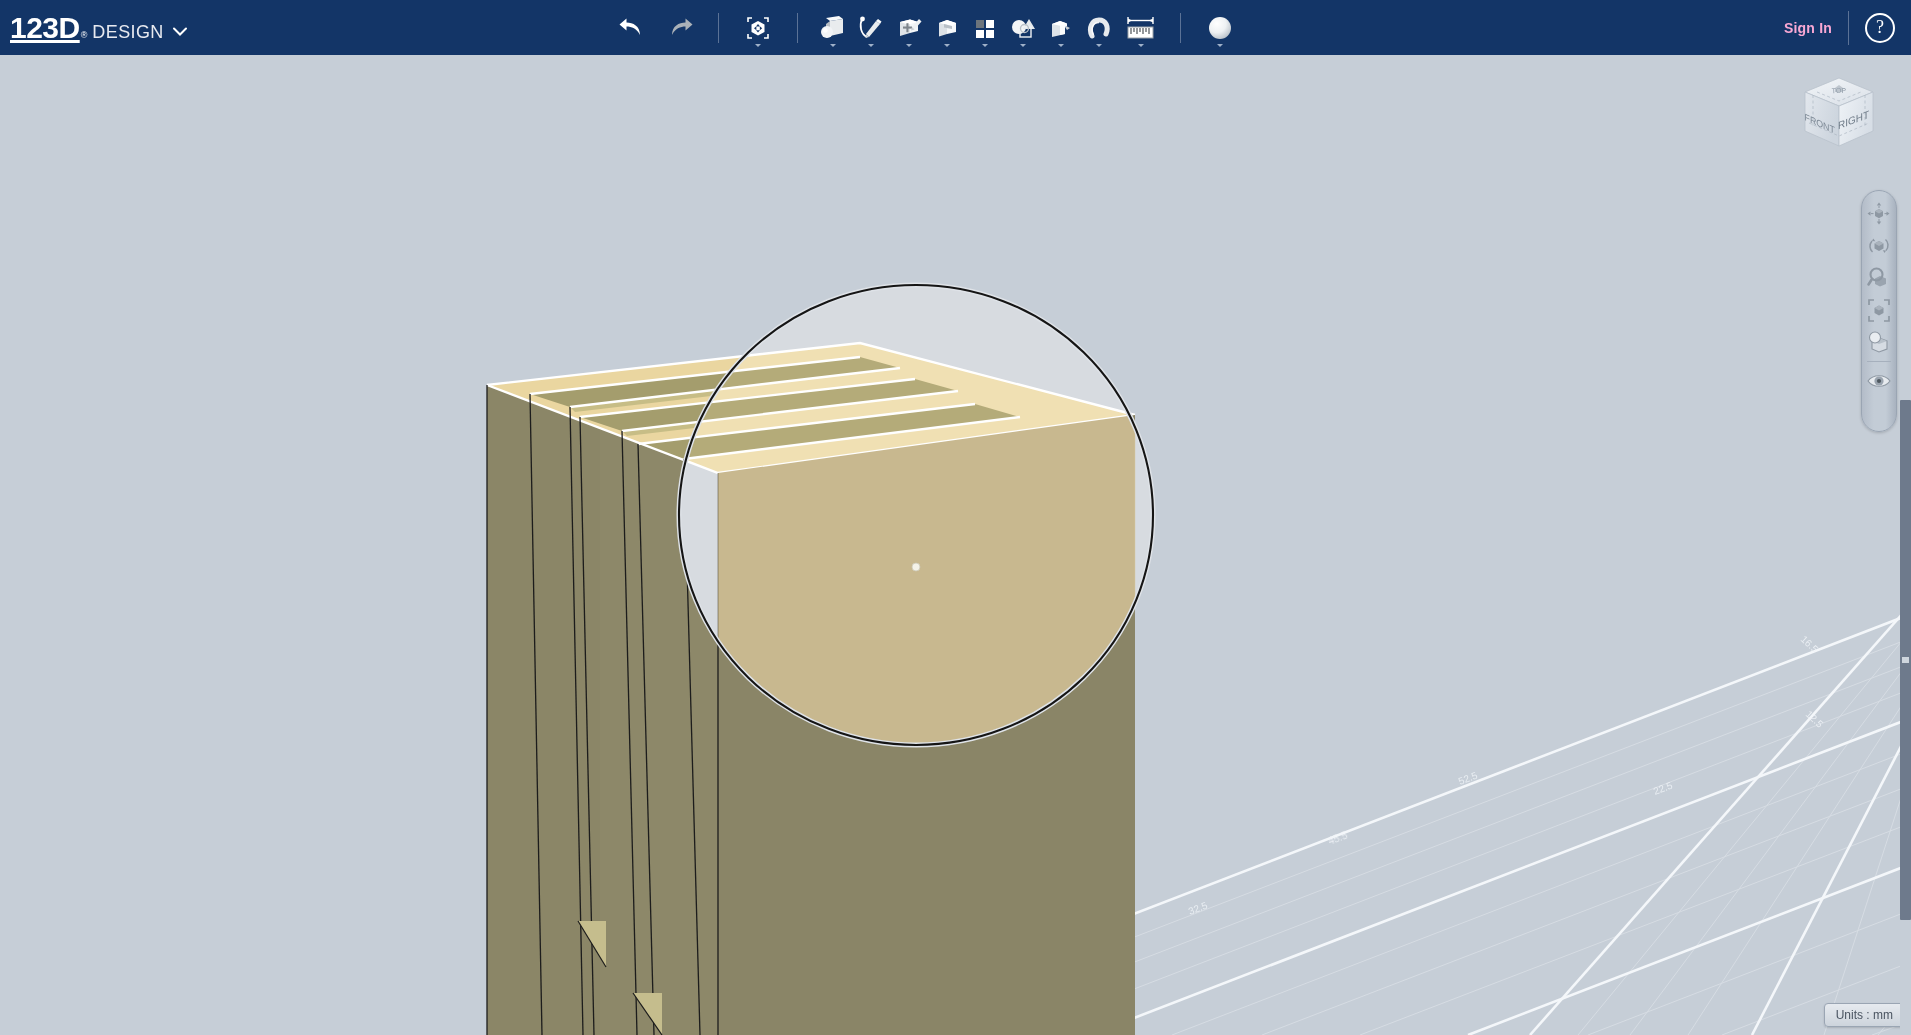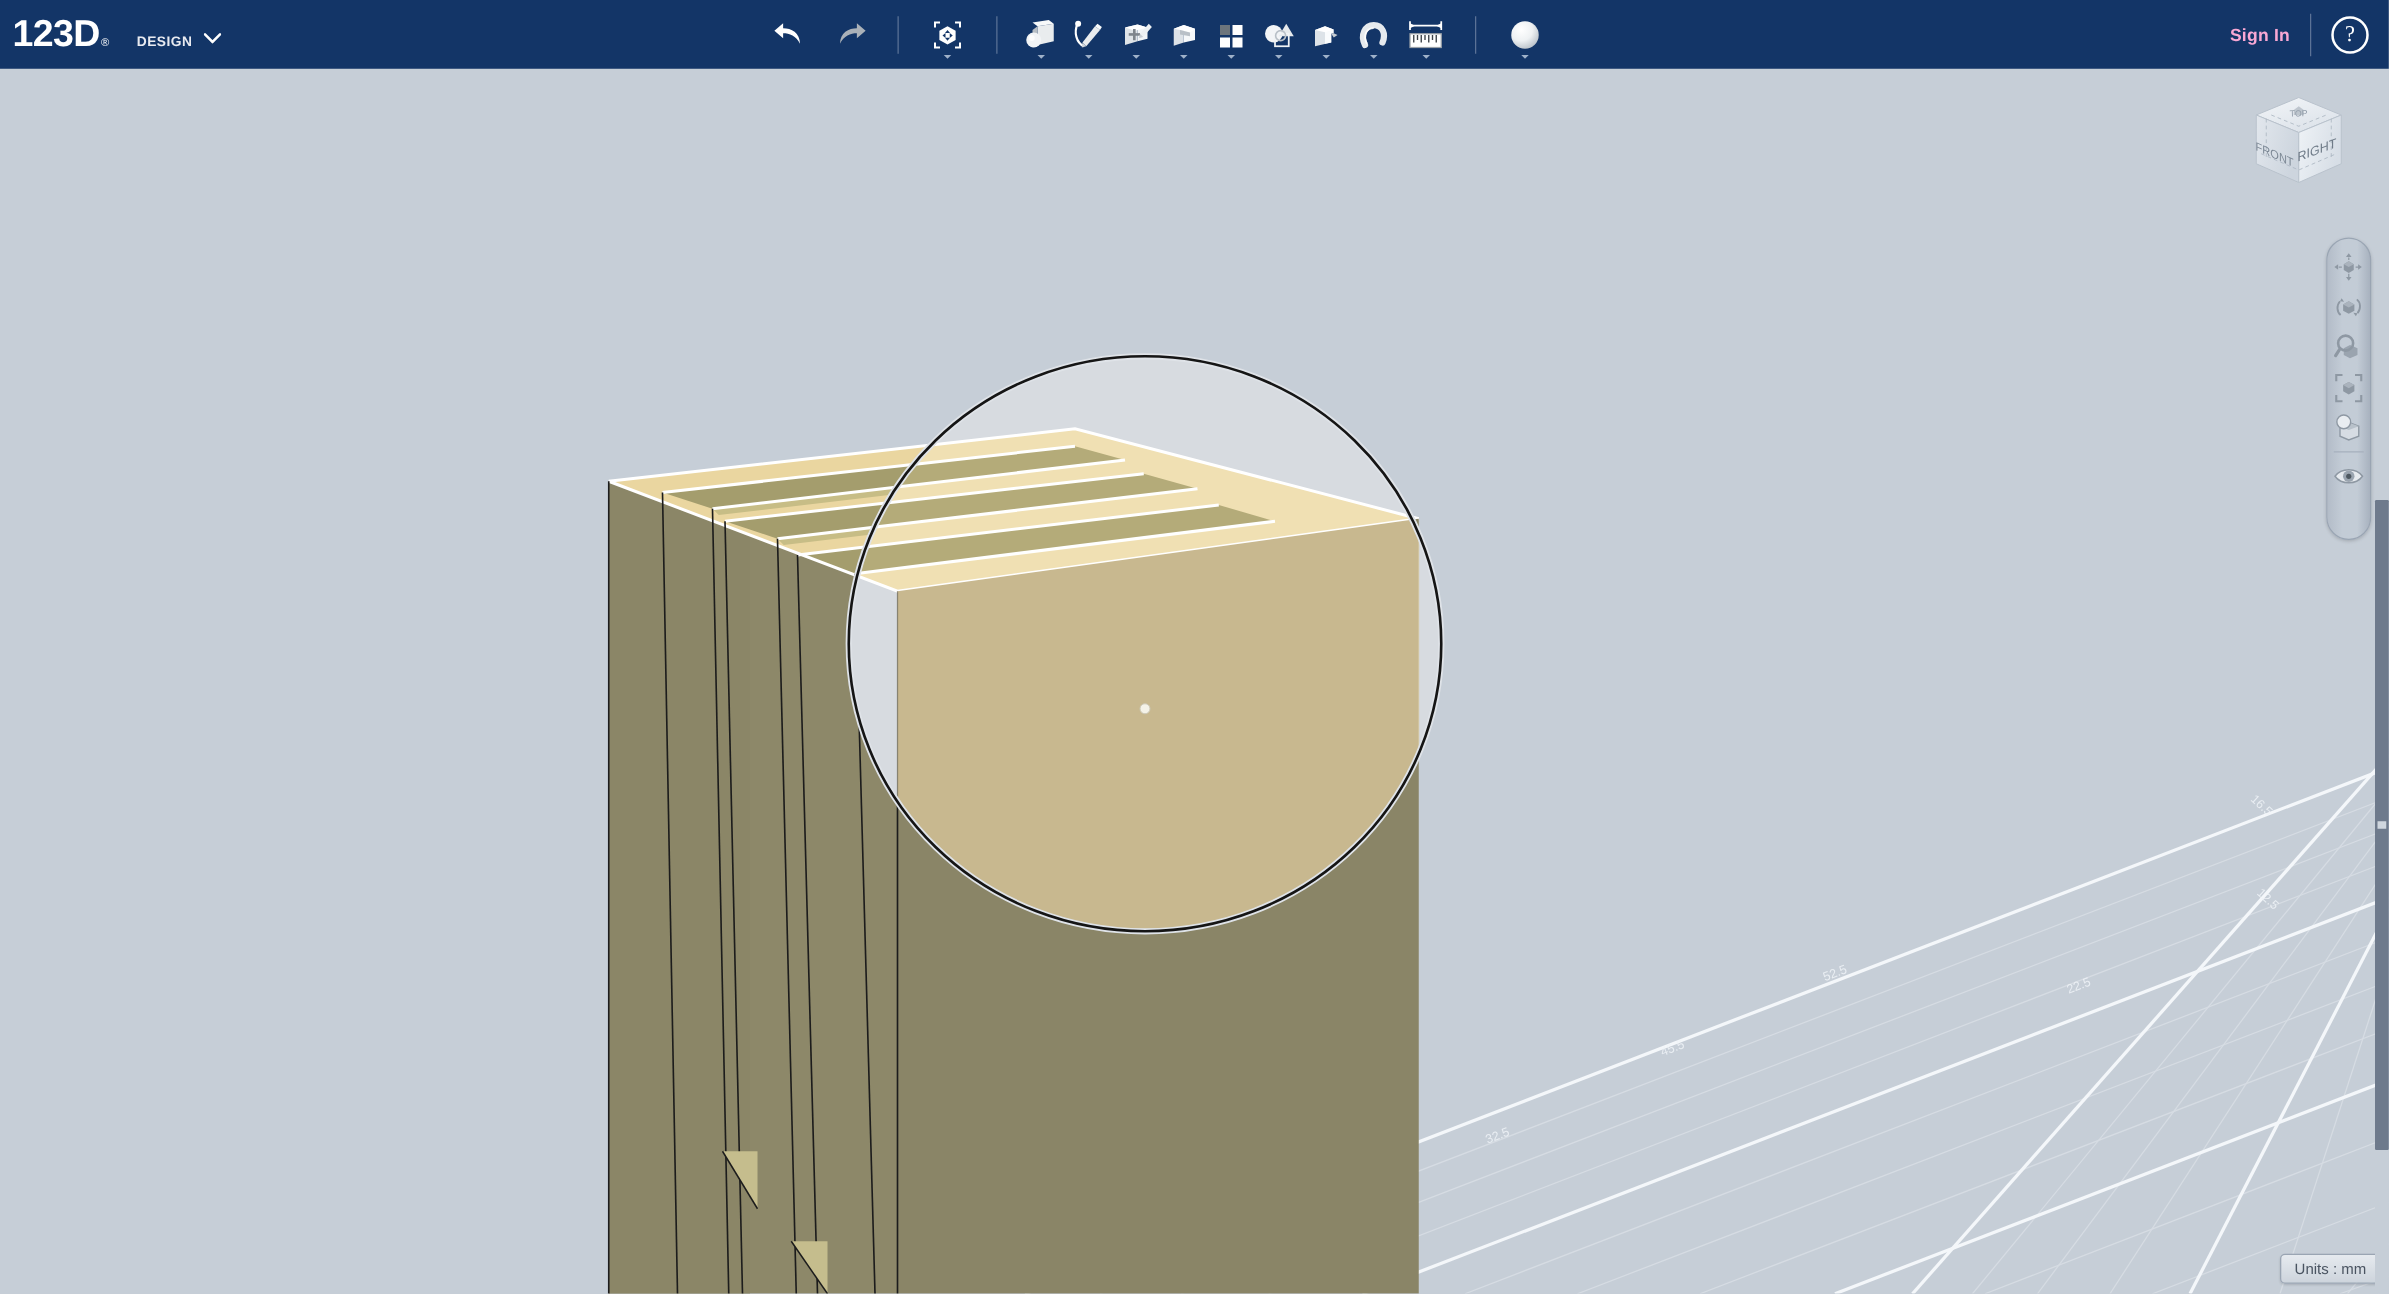--- a/index.html
+++ b/index.html
@@ -19,29 +19,29 @@
     display: flex; align-items: center;
     z-index: 40;
   }
   #brand {
     display: flex; align-items: baseline;
     margin-left: 10px; height: 55px;
     cursor: pointer; user-select: none;
   }
   #brand .logo123 {
     color: #ffffff; font-size: 30px; font-weight: bold;
-    letter-spacing: -0.5px; line-height: 55px;
+    letter-spacing: -0.5px; line-height: 55px; text-decoration: underline;
   }
   #brand .logo-reg {
     color: #ffffff; font-size: 9px; vertical-align: super;
     margin-left: 1px; line-height: 1;
   }
   #brand .logo-design {
-    color: #e8eaf0; font-size: 11px; font-weight: 700;
-    margin-left: 22px; letter-spacing: 0.4px;
+    color: #e8eaf0; font-size: 18px; font-weight: 400;
+    margin-left: 5px; letter-spacing: 0.4px;
   }
   #brand .logo-caret {
     margin-left: 9px; width: 14px; height: 9px;
     position: relative; top: -2px;
   }
 
   #tools {
     position: absolute; left: 610px; top: 0;
     height: 55px; display: flex; align-items: center; gap: 0;
   }

